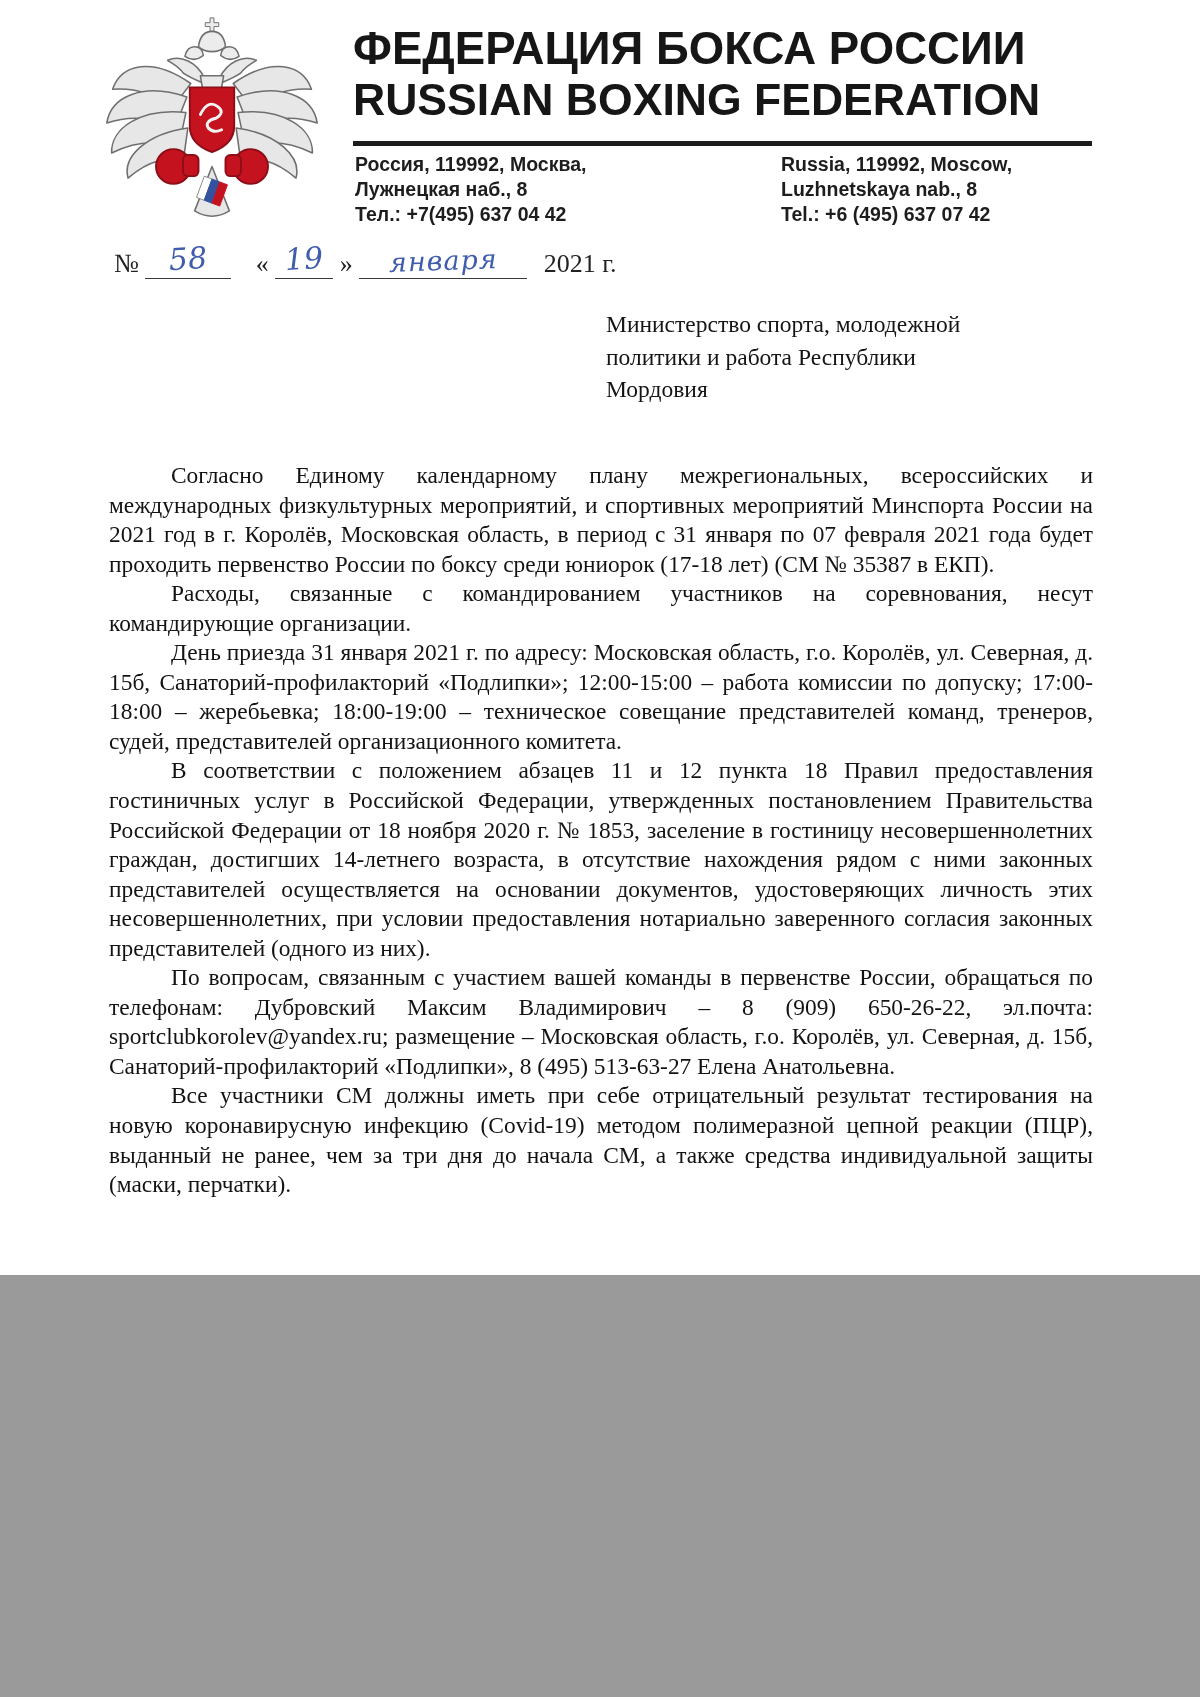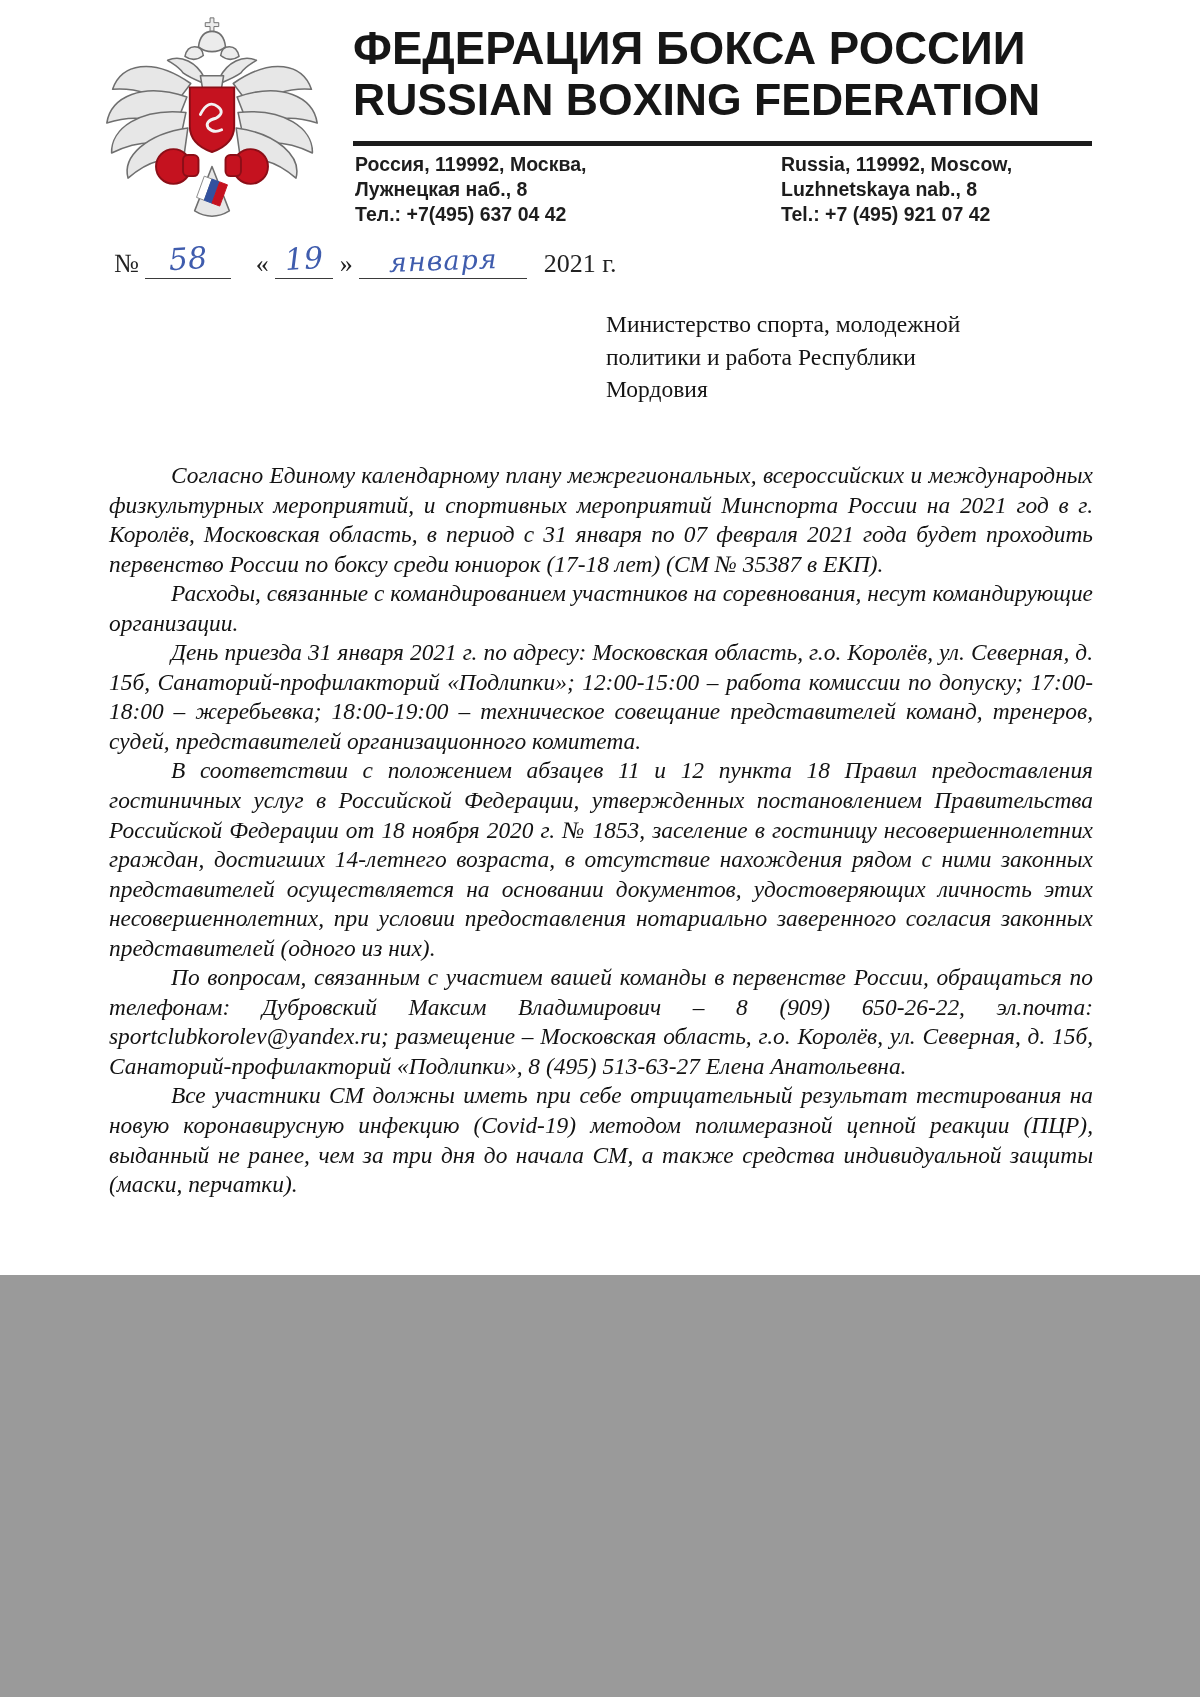--- a/index.html
+++ b/index.html
@@ -51,21 +51,20 @@
   
   .recipient{
     position:absolute;left:606px;top:308px;width:478px;
     text-align:left;font-size:23.5px;line-height:32.5px;color:#141414;
   }
   
   .body-text{
     position:absolute;left:109px;top:461px;width:984px;
     font-size:23.4px;line-height:29.55px;color:#131313;
     text-align:justify;
-    font-style:italic;
   }
   .body-text p{margin:0;text-indent:62px;}
   
   .sig-title{position:absolute;left:110px;top:1441px;font-size:18px;color:#1a1a1a;white-space:nowrap;}
   .sig-name{position:absolute;left:903px;top:1443px;font-size:25px;color:#1a1a1a;white-space:nowrap;}
   .stamp{position:absolute;left:450px;top:1330px;width:334px;height:280px;opacity:.82;}
   .autograph{position:absolute;left:490px;top:1278px;width:340px;height:280px;}
   
   .executor{position:absolute;left:110px;top:1536px;font-size:17px;line-height:23px;color:#222;}
 </style>
@@ -131,21 +130,21 @@
   <div class="head-rule"></div>
 
   <div class="addr addr-ru">
     <div>Россия, 119992, Москва,</div>
     <div>Лужнецкая наб., 8</div>
     <div>Тел.: +7(495) 637 04 42</div>
   </div>
   <div class="addr addr-en">
     <div>Russia, 119992, Moscow,</div>
     <div>Luzhnetskaya nab., 8</div>
-    <div>Tel.: +7 (495) 921 07 42</div>
+    <div>Tel.: +6 (495) 637 07 42</div>
   </div>
 
   <div class="ref-line">
     <span class="print">№</span>
     <span class="blank blank-num"><span class="hand">58</span></span>
     <span class="print" style="margin-left:18px">«</span>
     <span class="blank blank-day"><span class="hand">19</span></span>
     <span class="print">»</span>
     <span class="blank blank-month"><span class="hand hand-month">января</span></span>
     <span class="print" style="margin-left:10px">2021 г.</span>

